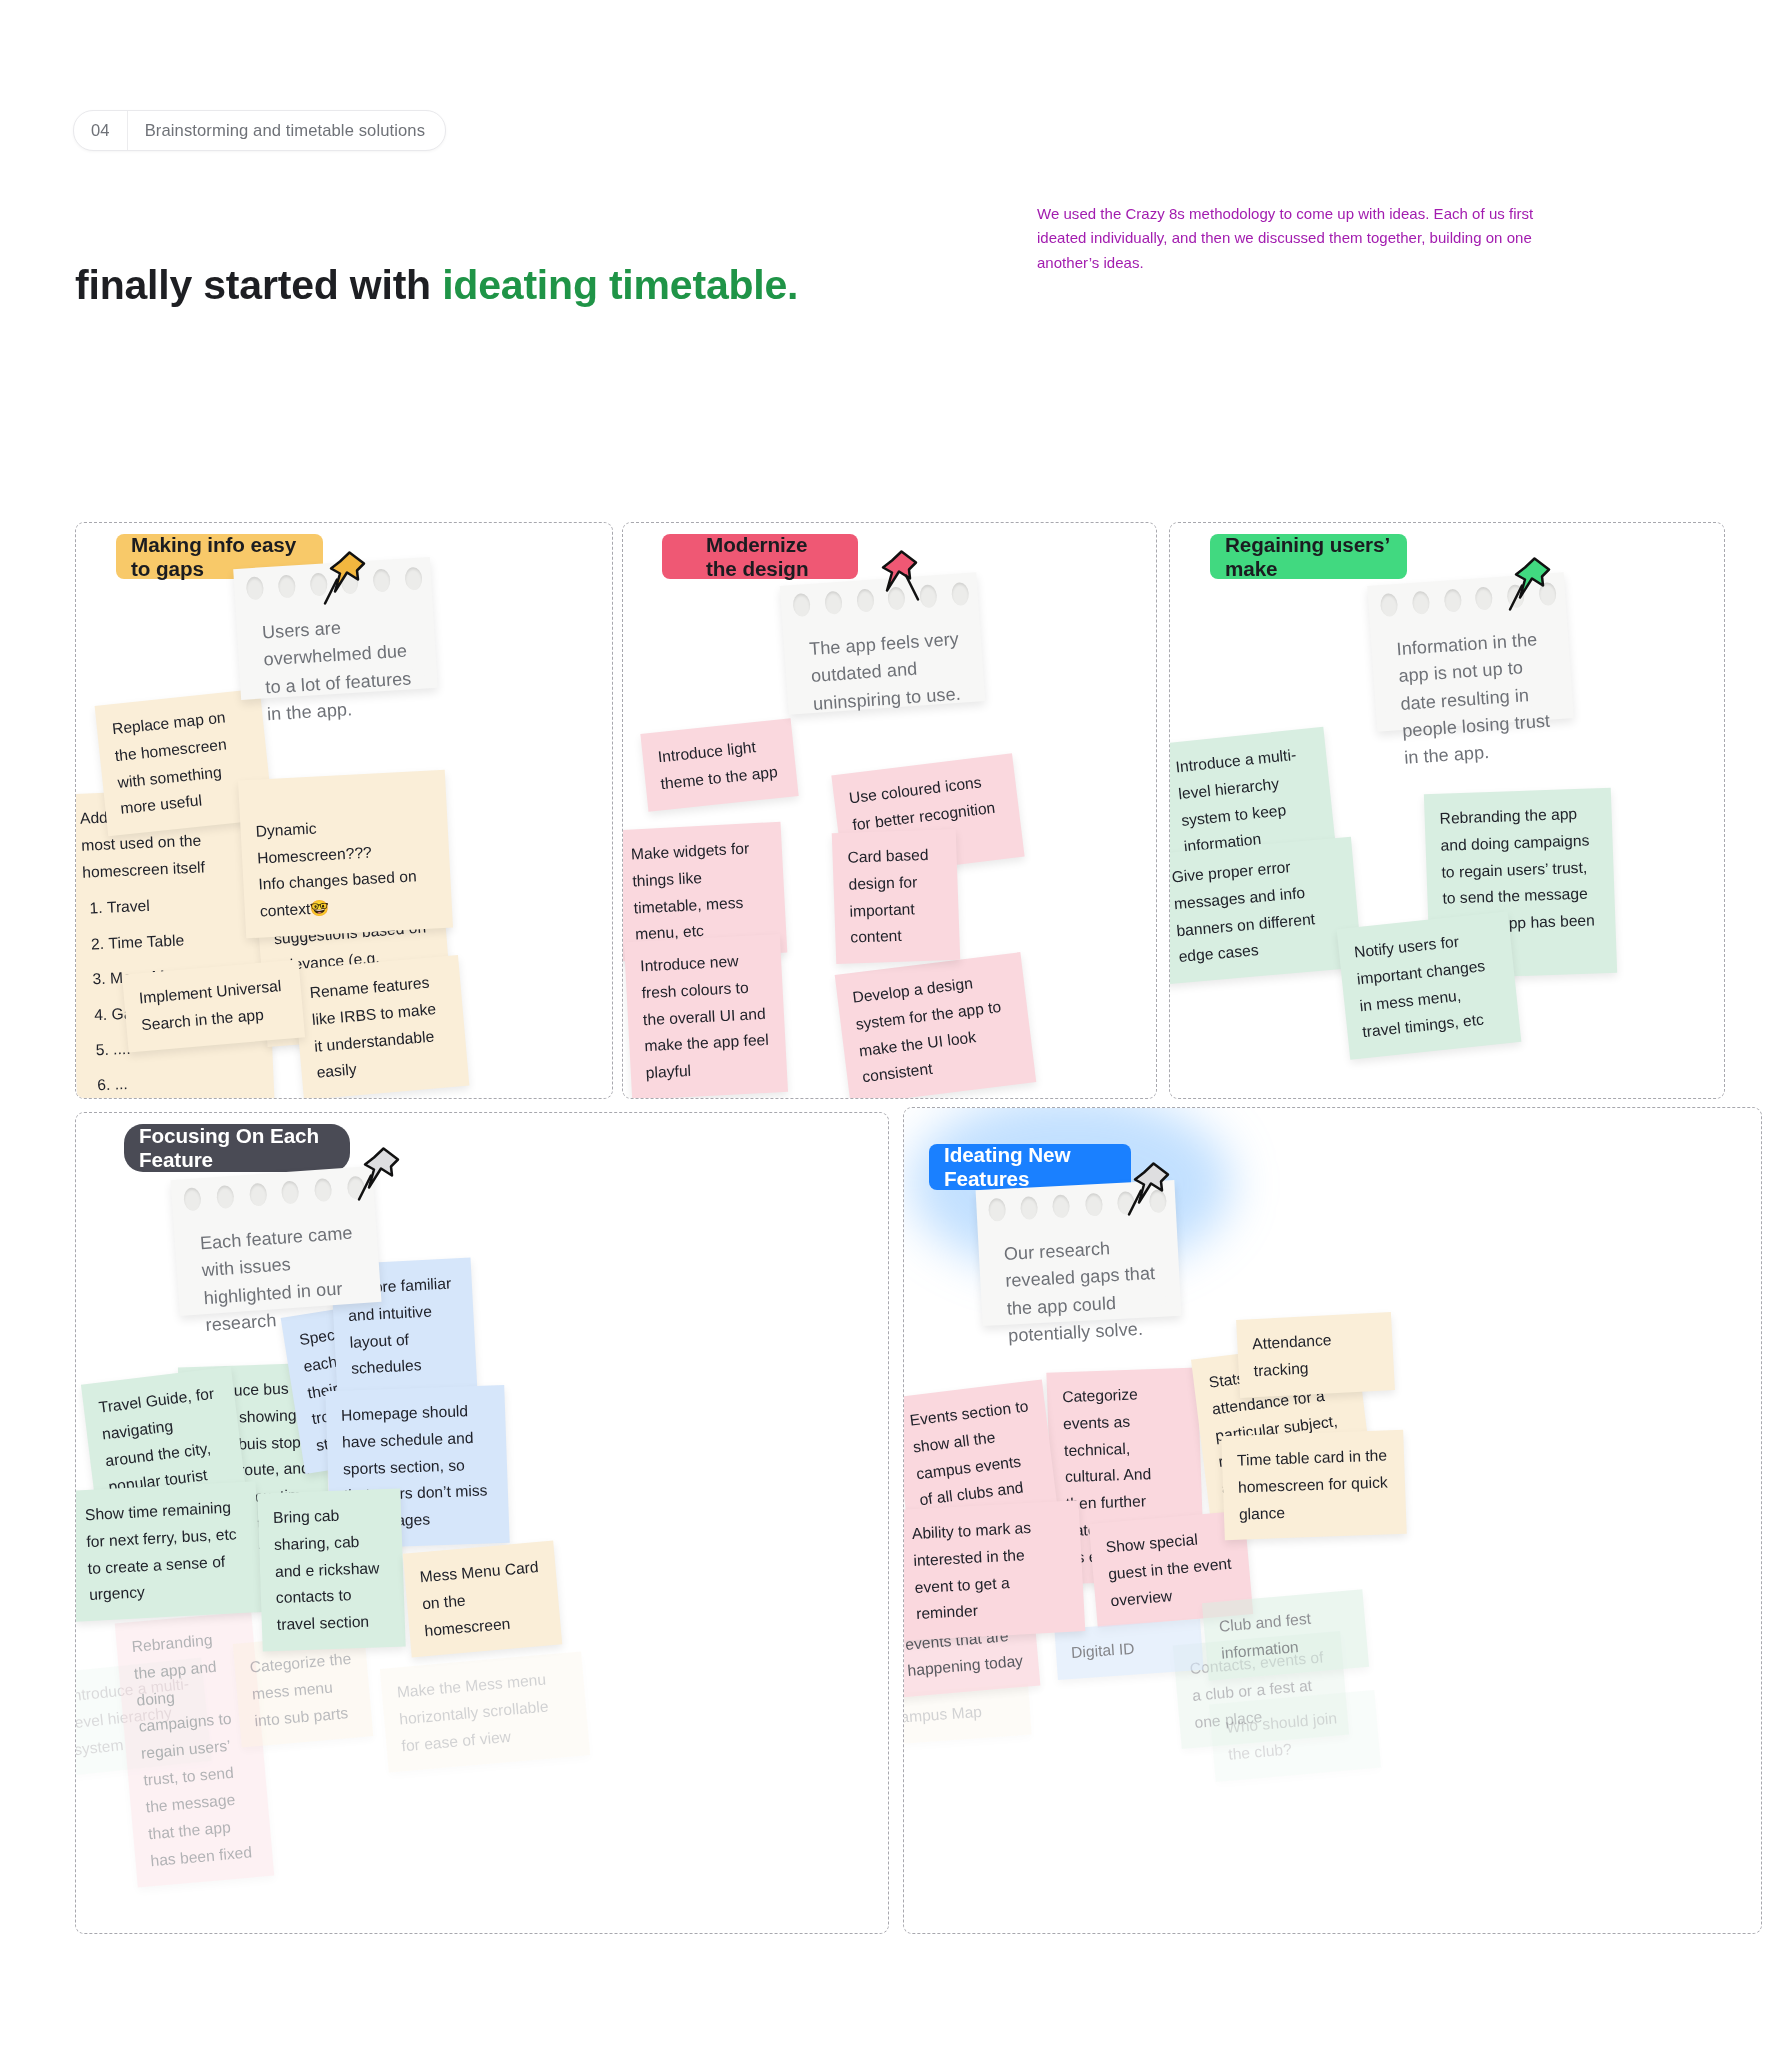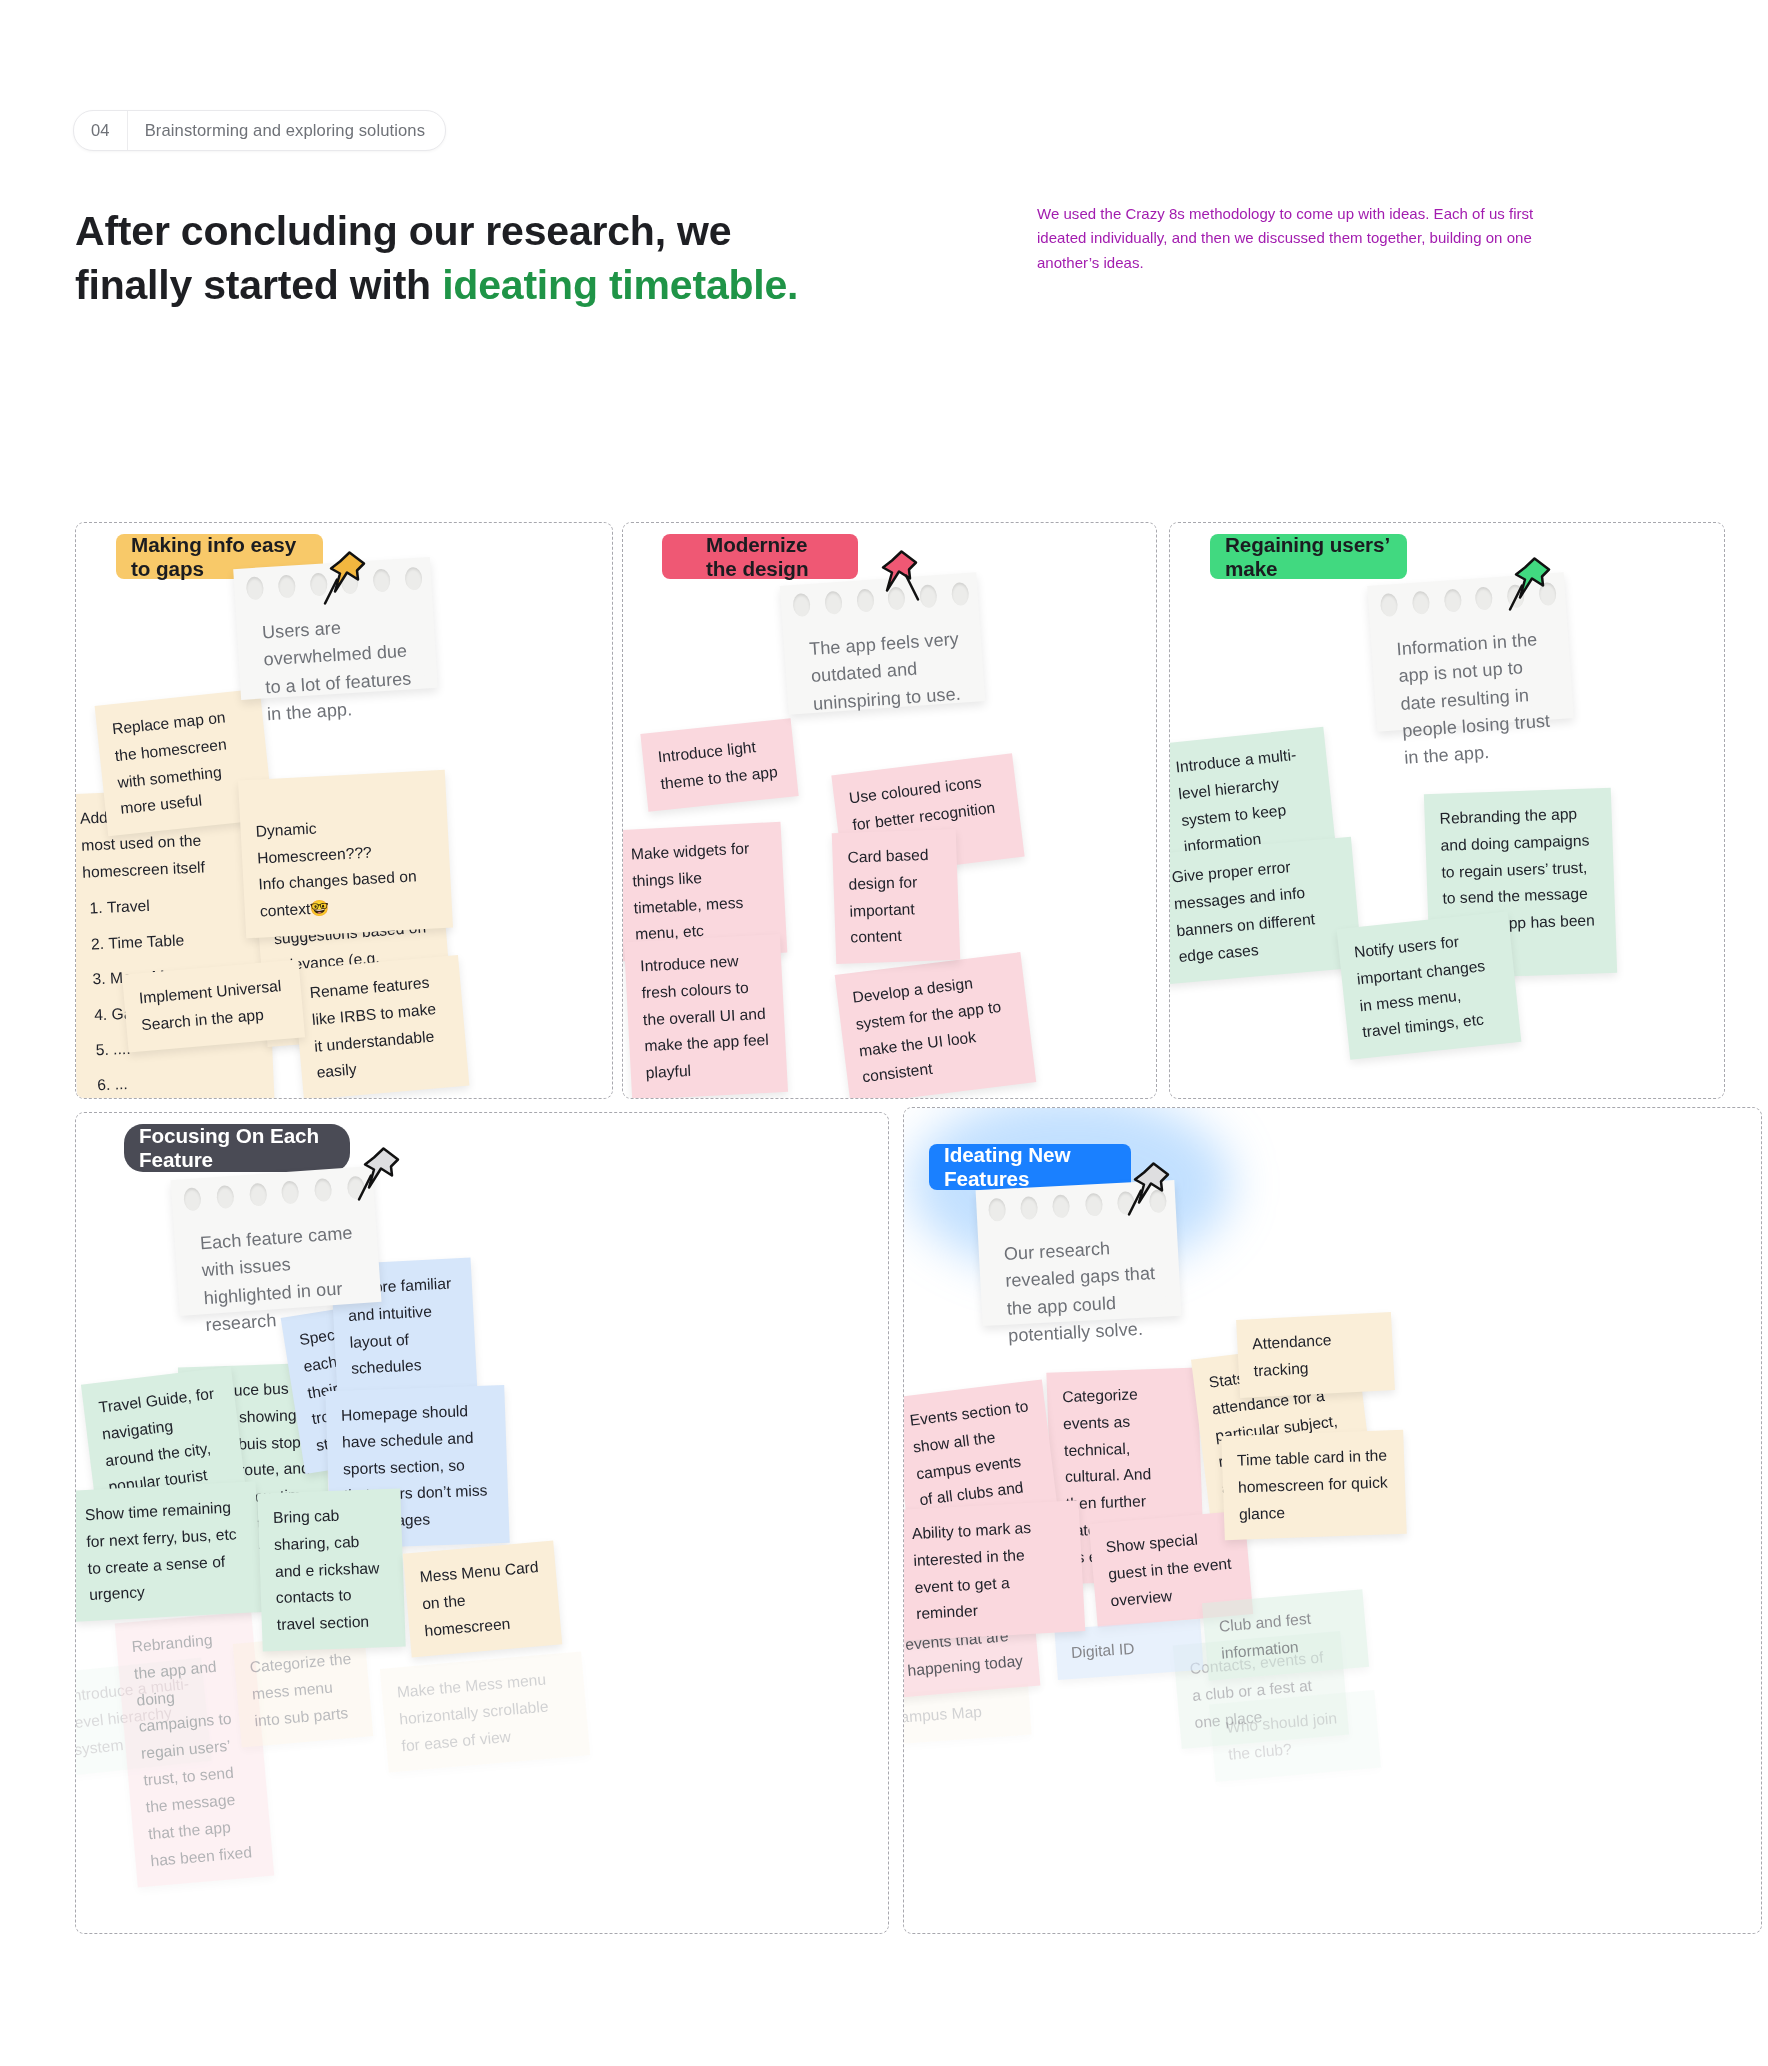--- a/index.html
+++ b/index.html
@@ -133,25 +133,25 @@
   .note-yellow { background:#faeed8; }
   .note-pink   { background:#fad8de; }
   .note-green  { background:#d8eee1; }
   .note-blue   { background:#d6e6fa; }
 </style>
 </head>
 <body>
 
 <div class="chip">
   <span class="chip-num">04</span>
-  <span class="chip-label">Brainstorming and exploring solutions</span>
+  <span class="chip-label">Brainstorming and timetable solutions</span>
 </div>
 
 <h1 class="headline">
-  <span>After concluding our research, we</span><br>
+  <br>
   <span>finally started with </span><span class="hl">ideating timetable.</span>
 </h1>
 
 <p class="intro">We used the Crazy 8s methodology to come up with ideas. Each of us first ideated individually, and then we discussed them together, building on one another’s ideas.</p>
 
 <section class="panel" id="panel-0">
  <div class="panel-inner">
 
   <div class="title-pill" style="left:40px; top:11px; width:207px; height:45px; background:#f8c969; color:#1b1c20;">
     <span>Making info easy to gaps</span>

